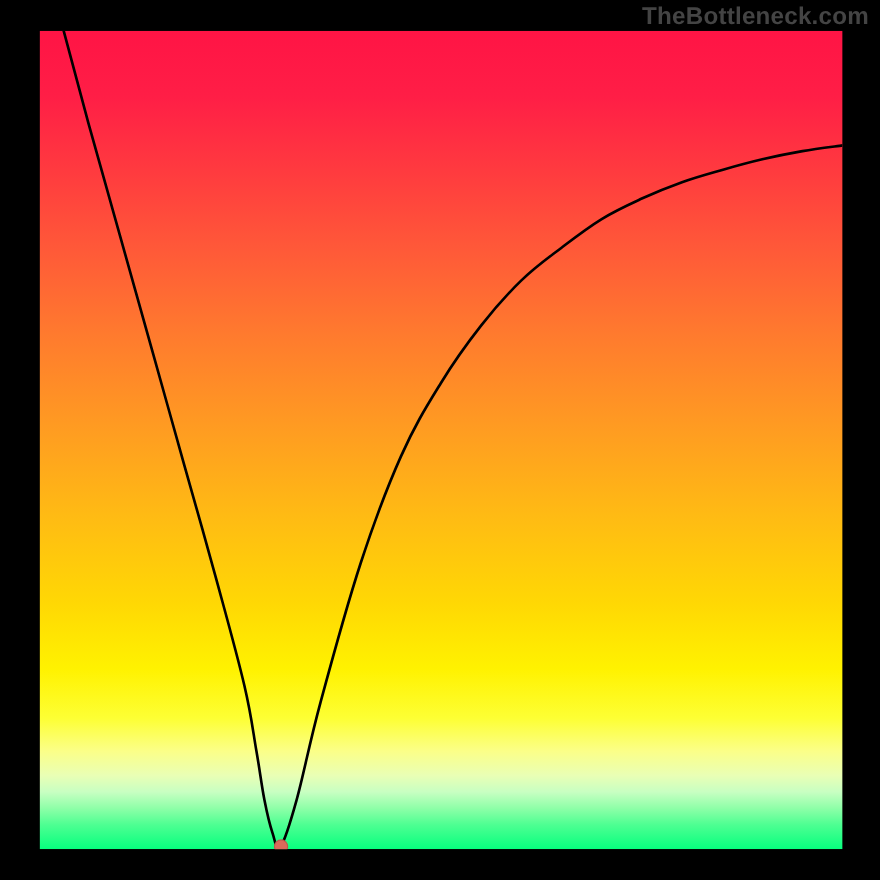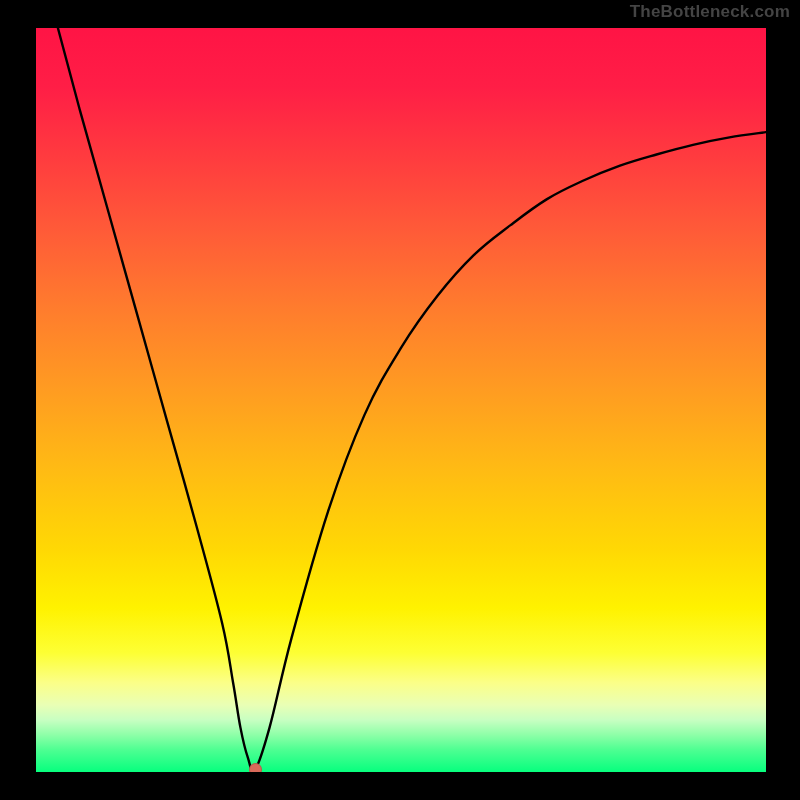--- a/index.html
+++ b/index.html
@@ -15,21 +15,21 @@
     position: relative;
     width: 800px;
     height: 800px;
     background: #000;
   }
   .watermark {
     position: absolute;
     top: 2px;
     right: 10px;
     color: #444;
-    font-size: 17px;
+    font-size: 22px;
     font-weight: 600;
     letter-spacing: 0.2px;
     z-index: 5;
   }
   .plot-area {
     position: absolute;
     left: 36px;
     top: 28px;
     width: 730px;
     height: 744px;

